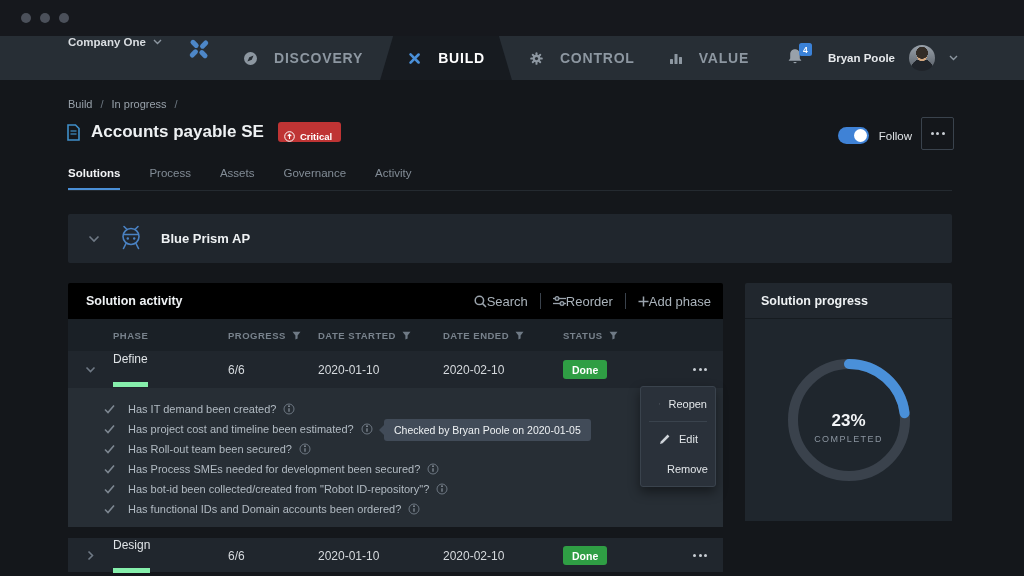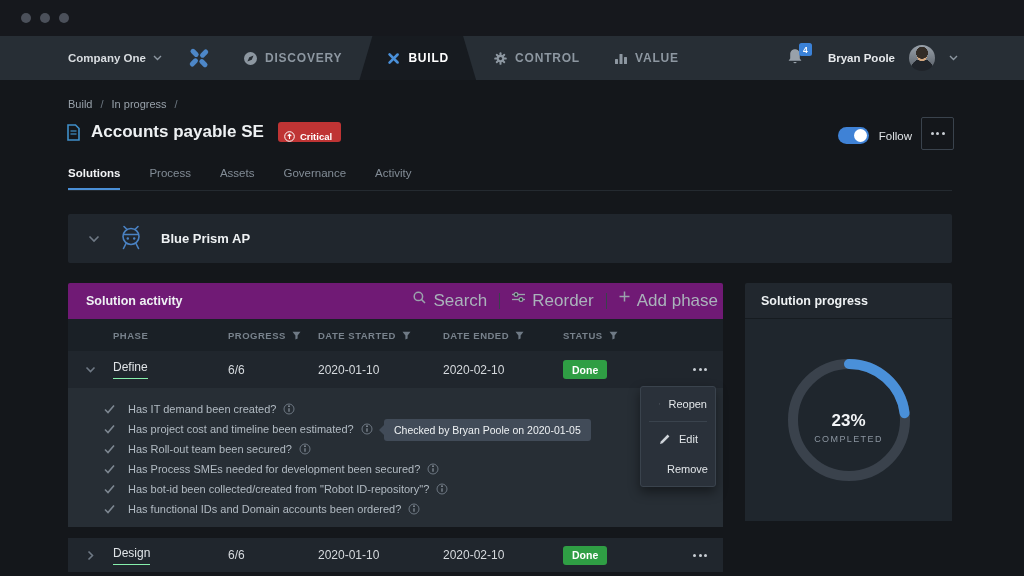--- a/index.html
+++ b/index.html
@@ -7,26 +7,26 @@
   body { font-family:"Liberation Sans", sans-serif; -webkit-font-smoothing:antialiased; }
   .screen { position:relative; width:1024px; height:576px; background:#14171b; overflow:hidden; }
 
   
   .chrome { position:absolute; top:0; left:0; right:0; height:36px; background:#16181d;
             display:flex; align-items:center; gap:9px; padding-left:21px; }
   .chrome .dot { width:10px; height:10px; border-radius:50%; background:#4b505a; }
 
   
   .nav { position:absolute; top:36px; left:0; right:0; height:44px; background:#272e35;
-         display:flex; align-items:center; }
+         display:flex; align-items:flex-start; }
   .company { margin-left:68px; display:flex; align-items:center; gap:7px;
              color:#d9dde1; font-size:11.5px; font-weight:bold; cursor:pointer; }
   .logo { margin-left:24px; margin-right:14px; display:flex; align-items:center; }
-  .nav-tab { display:flex; align-items:center; gap:7px; height:100%; padding:0 17px;
-             color:#8d97a1; font-size:12px; font-weight:bold; letter-spacing:0.8px; cursor:pointer; }
+  .nav-tab { display:flex; align-items:center; gap:16px; height:100%; padding:0 17px;
+             color:#8d97a1; font-size:14px; font-weight:bold; letter-spacing:0.8px; cursor:pointer; }
   .nav-tab.active { background:#171b20; color:#ffffff; padding:0 27px;
                     clip-path: polygon(13px 0, calc(100% - 13px) 0, 100% 100%, 0 100%); }
   .nav-right { position:absolute; right:66px; top:0; height:44px; display:flex; align-items:center; gap:14px; }
   .bell-wrap { position:relative; width:22px; height:22px; cursor:pointer; }
   .badge { position:absolute; top:-4px; right:-4px; min-width:13px; height:13px; background:#3b82d8;
            border-radius:2.5px; color:#fff; font-size:8.5px; font-weight:bold;
            display:flex; align-items:center; justify-content:center; padding:0 2px; }
   .user-name { color:#e6e9ec; font-size:11.5px; font-weight:bold; margin-left:6px; }
   .avatar { width:26px; height:26px; border-radius:50%; cursor:pointer;
     background:
@@ -61,34 +61,34 @@
 
   
   .group-panel { position:absolute; top:214px; left:68px; width:884px; height:49px; background:#20262d;
                  border-radius:2px; display:flex; align-items:center; }
   .group-chevron { margin-left:20px; width:12px; cursor:pointer; }
   .group-icon { margin-left:14px; }
   .group-name { margin-left:13px; color:#eef1f3; font-size:13px; font-weight:bold; }
 
   
   .activity { position:absolute; top:283px; left:68px; width:655px; }
-  .act-header { height:36px; background:#701a75; display:flex; align-items:center; justify-content:space-between;
-                padding:0 5px 0 18px; border-radius:2px 2px 0 0; }
+  .act-header { height:36px; background:#000000; display:flex; align-items:center; justify-content:space-between;
+                padding:0 12px 0 18px; border-radius:2px 2px 0 0; }
   .act-title { color:#eef1f3; font-size:12.5px; font-weight:bold; }
   .act-actions { display:flex; align-items:center; gap:12px; }
-  .act-btn { display:flex; gap:7px; color:#aab3bb; font-size:17px; cursor:pointer; }
+  .act-btn { display:flex; align-items:center; color:#aab3bb; font-size:13px; cursor:pointer; }
   .vdiv { width:1px; height:16px; background:#3a424c; }
 
   .tgrid { display:grid; grid-template-columns:45px 115px 90px 125px 120px 103px 1fr; align-items:center; }
   .col-header { height:32px; background:#1a2026; }
   .col-label { display:flex; align-items:center; gap:6px; color:#78828c; font-size:9.5px;
                font-weight:bold; letter-spacing:0.5px; }
   .trow { height:37px; background:#20262d; color:#dfe3e6; font-size:12px; }
   .trow .chev { justify-self:center; cursor:pointer; display:flex; }
-  .phase-name { display:inline-block; border-bottom:1px solid #86efac; padding-bottom:4px; cursor:pointer;text-align:right; }
+  .phase-name { display:inline-block; border-bottom:5px solid #86efac; padding-bottom:16px; cursor:pointer;text-align:right; }
   .cell { color:#d6dade; }
   .status-badge { display:inline-flex; align-items:center; justify-content:center; background:#2f9e44;
                   color:#fff; font-size:10.5px; font-weight:bold; border-radius:3px; height:19px;
                   padding:0 9px; }
   .row-dots { justify-self:end; margin-right:14px; display:flex; gap:2.5px; cursor:pointer; padding:4px 2px; }
 
   .checklist { background:#272e35; padding:11px 0 8px 0; height:139px; }
   .check-item { height:20px; display:flex; align-items:center; padding-left:36px; }
   .check-item .tick { width:14px; display:flex; cursor:pointer; }
   .check-item .txt { margin-left:10px; color:#b2bbc3; font-size:11px; }

